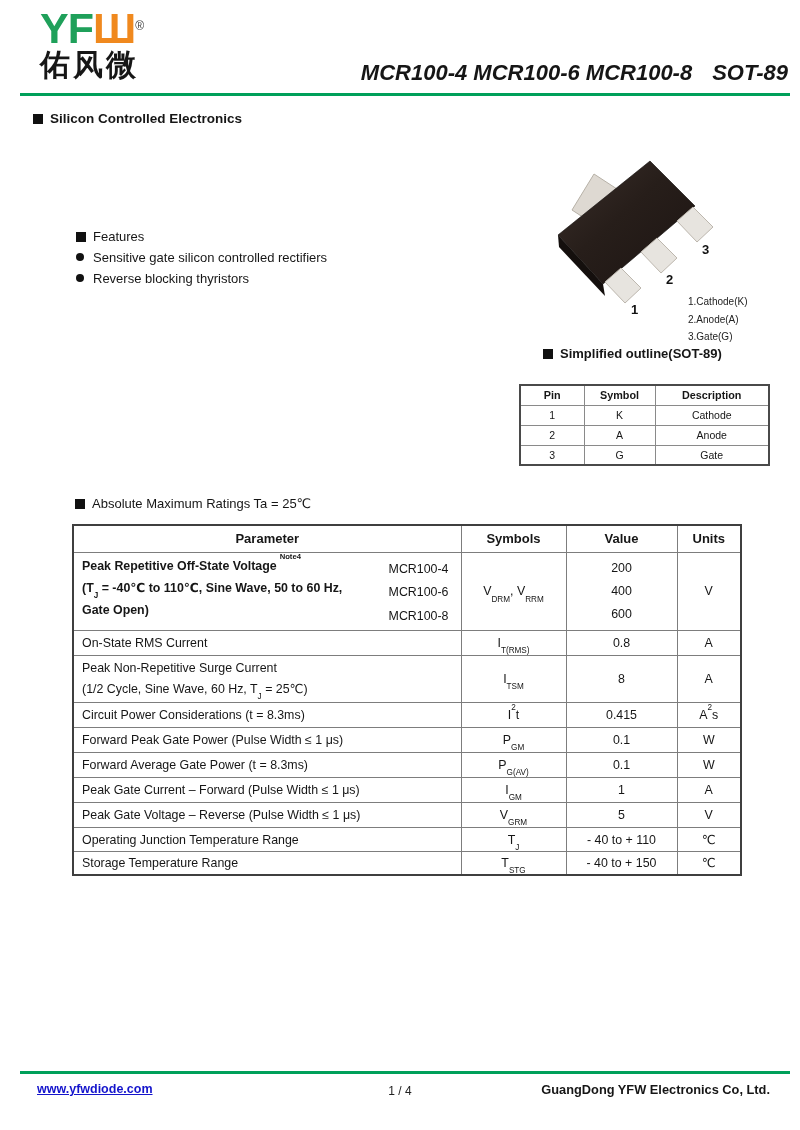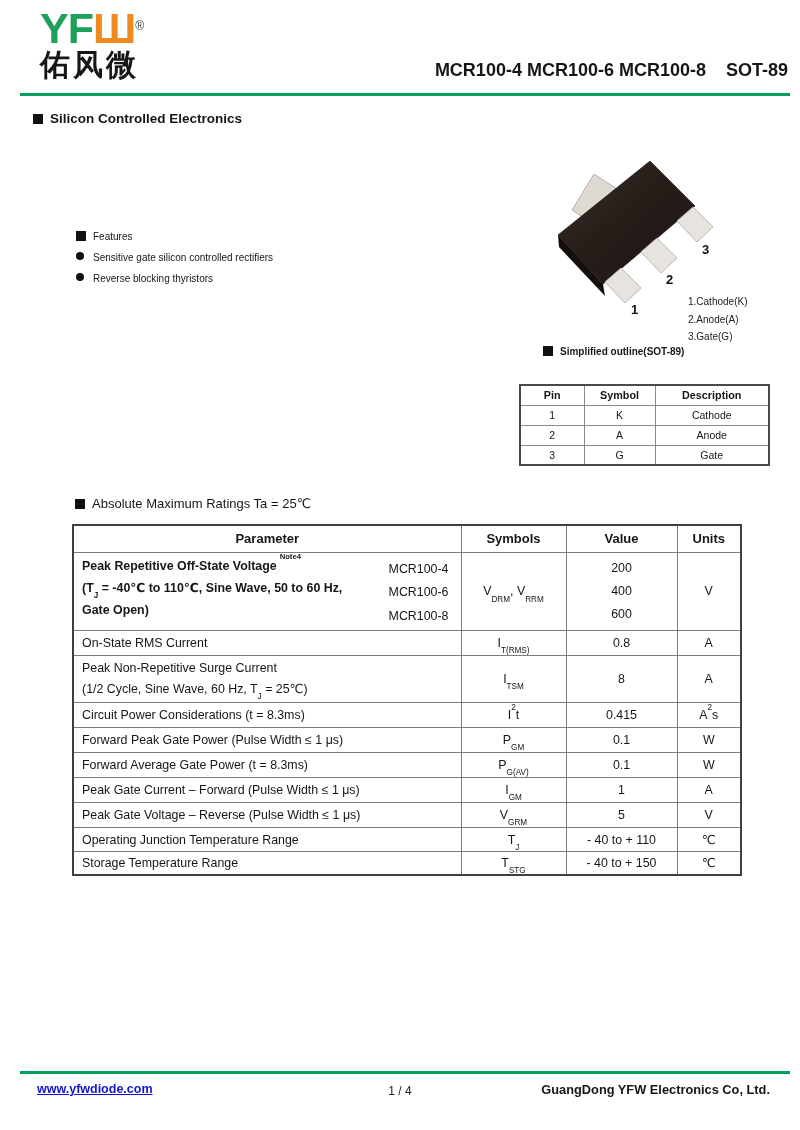--- a/index.html
+++ b/index.html
@@ -10,32 +10,32 @@
     color:#161616; overflow:hidden;
   }
   .abs { position:absolute; }
 
   
   .logo-en { font-weight:bold; font-size:43px; line-height:40px; letter-spacing:-1px; }
   .logo-yf { color:#1fa05a; }
   .logo-w  { color:#f0891e; }
   .logo-reg { font-size:12px; color:#444; vertical-align:top; position:relative; top:-2px; font-weight:normal; }
   .logo-cn { font-weight:bold; font-size:30px; line-height:34px; color:#161616; letter-spacing:3px; }
-  .doc-title { font-weight:bold; font-size:18px; white-space:nowrap; }
+  .doc-title { font-weight:bold; font-size:22px; white-space:nowrap;font-style:italic; }
   .doc-title .pkg { margin-left:20px; }
   .green-rule { height:3px; background:#00a05a; }
 
   .sq { display:inline-block; width:10px; height:10px; background:#111; margin-right:7px; vertical-align:-1px; }
   .sq-sm { width:10px; height:10px; }
   .dot { display:inline-block; width:8px; height:8px; border-radius:50%; background:#111; margin-right:9px; vertical-align:1px; }
 
   .section-head { font-weight:bold; font-size:13.5px; }
   .plain-head  { font-size:13px; }
 
-  .feat-line { font-size:10px; line-height:21px; }
+  .feat-line { font-size:13px; line-height:21px; }
 
   
   .legend { font-size:10px; line-height:17.5px; color:#222; }
 
   
   table { border-collapse:collapse; table-layout:fixed; }
   .pin-table { width:249px; font-size:10.5px; border:2px solid #4a4a4a; }
   .pin-table th, .pin-table td { border:1px solid #8a8a8a; text-align:center; height:20px; }
   .pin-table th { font-size:10.8px; font-weight:bold; }
 
@@ -115,21 +115,21 @@
   <text x="121" y="126" font-size="13" font-weight="bold" fill="#111">2</text>
   <text x="157" y="96" font-size="13" font-weight="bold" fill="#111">3</text>
 </svg>
 
 <div class="abs legend" style="left:688px; top:293px;">
   <div>1.Cathode(K)</div>
   <div>2.Anode(A)</div>
   <div>3.Gate(G)</div>
 </div>
 
-<div class="abs section-head" style="left:543px; top:346px; font-size:10px;">
+<div class="abs section-head" style="left:543px; top:346px; font-size:13px;">
   <span class="sq sq-sm"></span><span>Simplified outline(SOT-89)</span>
 </div>
 
 <table class="pin-table abs" style="left:519px; top:384px;">
   <colgroup>
       <col style="width:64px">
       <col style="width:71px">
       <col style="width:114px">
     </colgroup>
   <thead>

